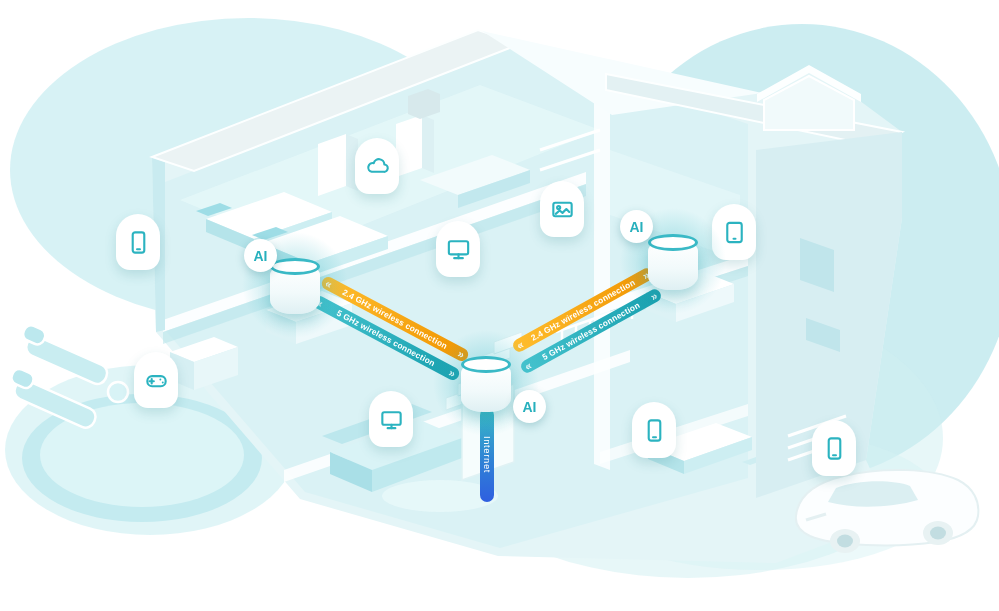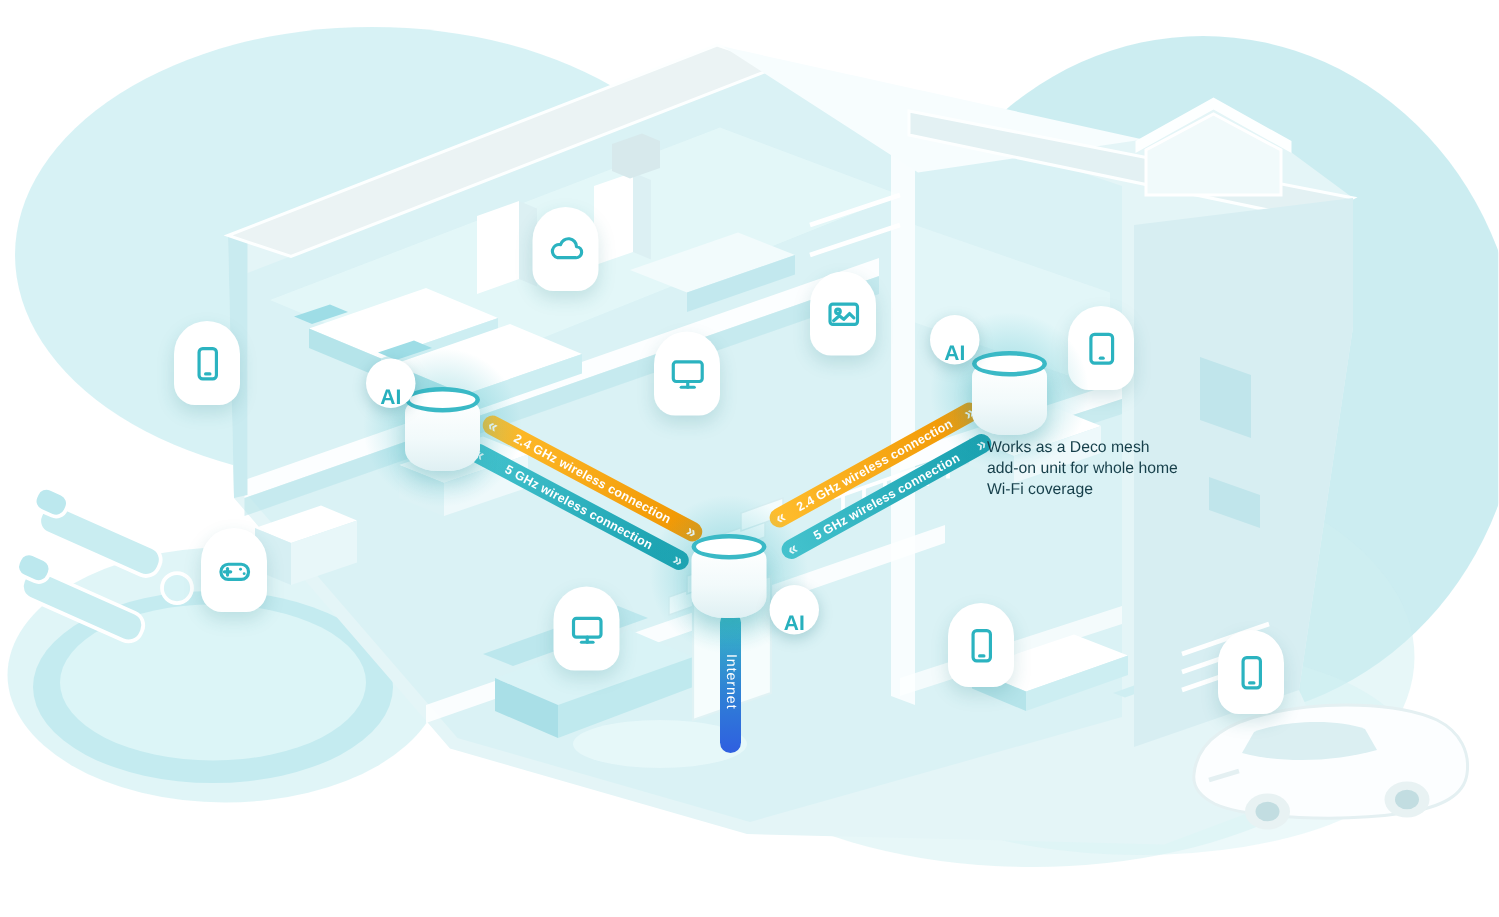--- a/index.html
+++ b/index.html
@@ -24,21 +24,21 @@
               background:radial-gradient(circle,rgba(58,184,197,.45) 0%,rgba(58,184,197,.18) 42%,rgba(58,184,197,0) 68%)}
   .deco .cyl{position:absolute;left:2px;top:10px;width:50px;height:48px;
              background:linear-gradient(180deg,#ffffff 0%,#f2fafb 55%,#dff0f3 100%);
              border-radius:12px 12px 22px 22px/9px 9px 14px 14px;
              box-shadow:0 7px 12px rgba(40,140,152,.22)}
   .deco .cap{position:absolute;left:0;top:-8px;width:50px;height:17px;border-radius:50%;
              background:#ffffff;border:3.5px solid #3ab9c6;box-sizing:border-box}
 
   
   .ai{position:absolute;width:33px;height:33px;border-radius:50%;background:#ffffff;z-index:8;
-      box-shadow:0 3px 9px rgba(31,120,130,.28);display:flex;align-items:flex-end;justify-content:center}
+      box-shadow:0 3px 9px rgba(31,120,130,.28);display:flex;align-items:center;justify-content:center}
   .ai span{color:#27b0bd;font-weight:bold;font-size:14px}
 
   
   .caption{position:absolute;z-index:8;color:#163f4a;font-size:11px;line-height:1.32}
   .caption.small{font-size:10.5px}
 
   
   .badge{position:absolute;width:44px;height:56px;background:#ffffff;z-index:5;
          border-radius:22px 22px 14px 14px;box-shadow:0 5px 12px rgba(31,120,130,.18);
          display:flex;align-items:center;justify-content:center}
@@ -261,21 +261,20 @@
   <div class="ai" style="left:244px;top:239px">
     <span>AI</span>
   </div>
   <div class="ai" style="left:513px;top:390px">
     <span>AI</span>
   </div>
   <div class="ai" style="left:620px;top:210px">
     <span>AI</span>
   </div>
 
-  <div class="caption small" style="left:658px;top:292px;width:132px">Works as a Deco mesh add-on unit for whole home Wi-Fi coverage</div>
 
   <div class="badge" style="left:116px;top:214px">
     <svg viewBox="0 0 28 28">
       <rect x="8" y="3.5" width="12" height="21" rx="2.5"></rect>
         <line x1="12.5" y1="21" x2="15.5" y2="21"></line>
     </svg>
   </div>
   <div class="badge" style="left:355px;top:138px">
     <svg viewBox="0 0 28 28">
       <path d="M8,19.5 h12.5 a3.8,3.8 0 0 0 .6,-7.6 a5.6,5.6 0 0 0 -11,-1.4 a4.3,4.3 0 0 0 -2.1,9 z"></path>

